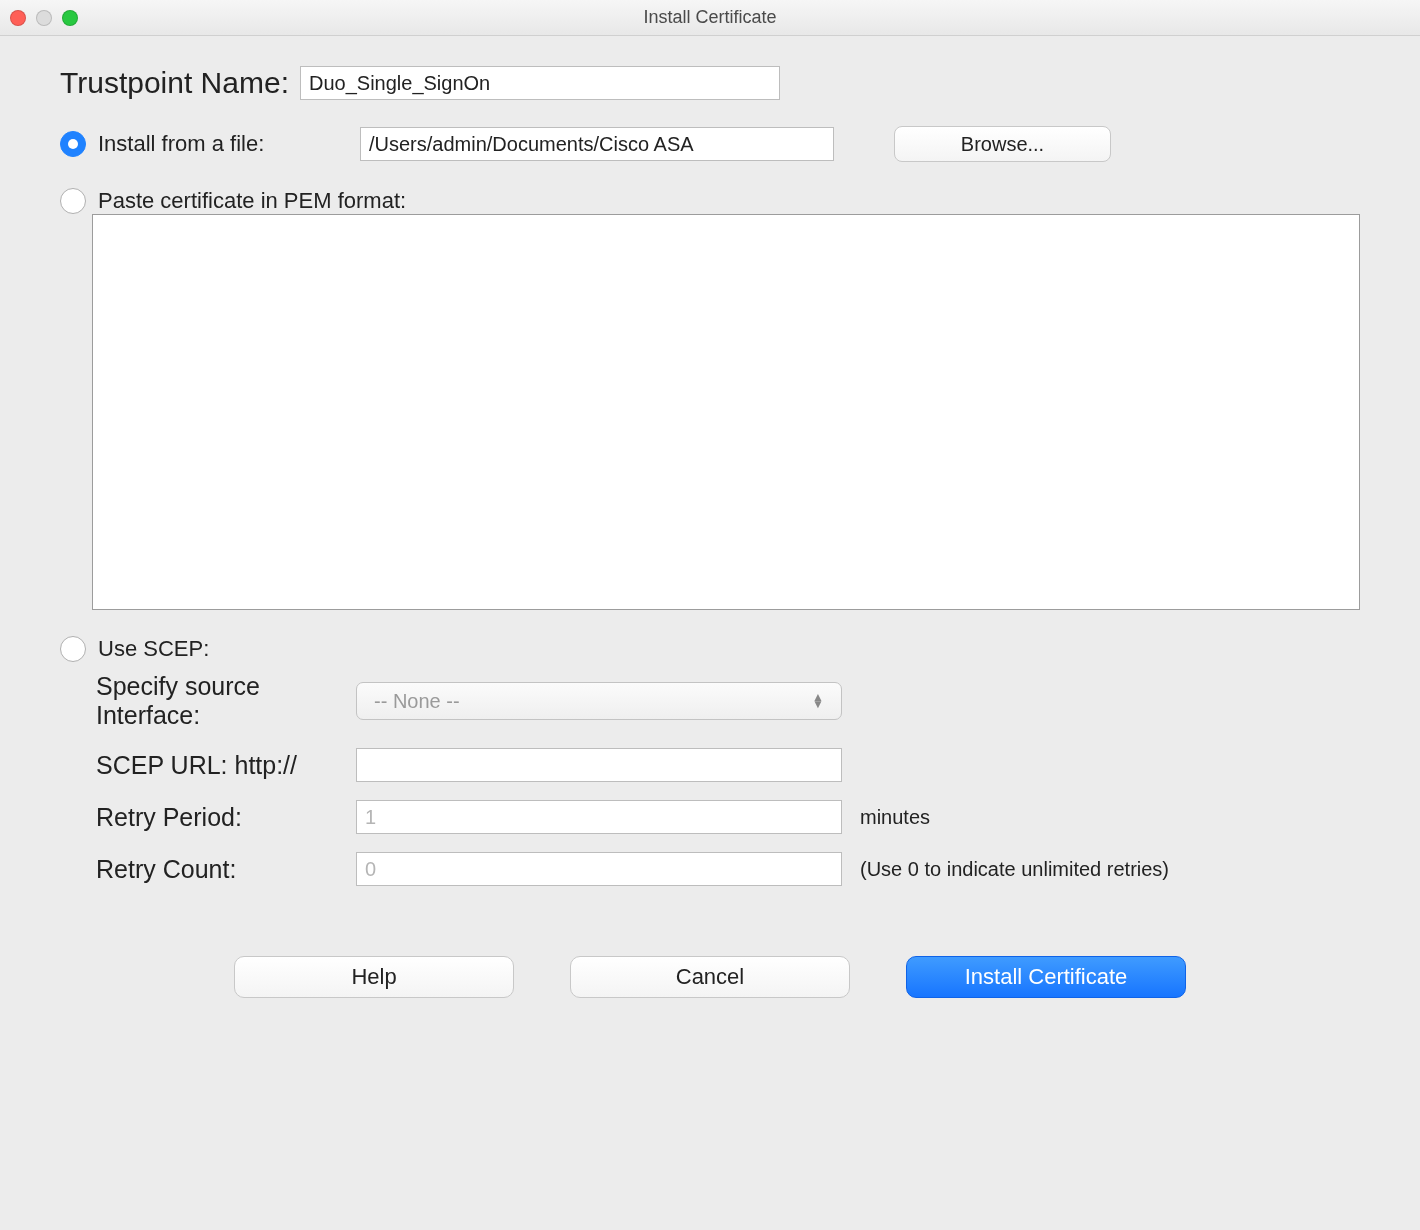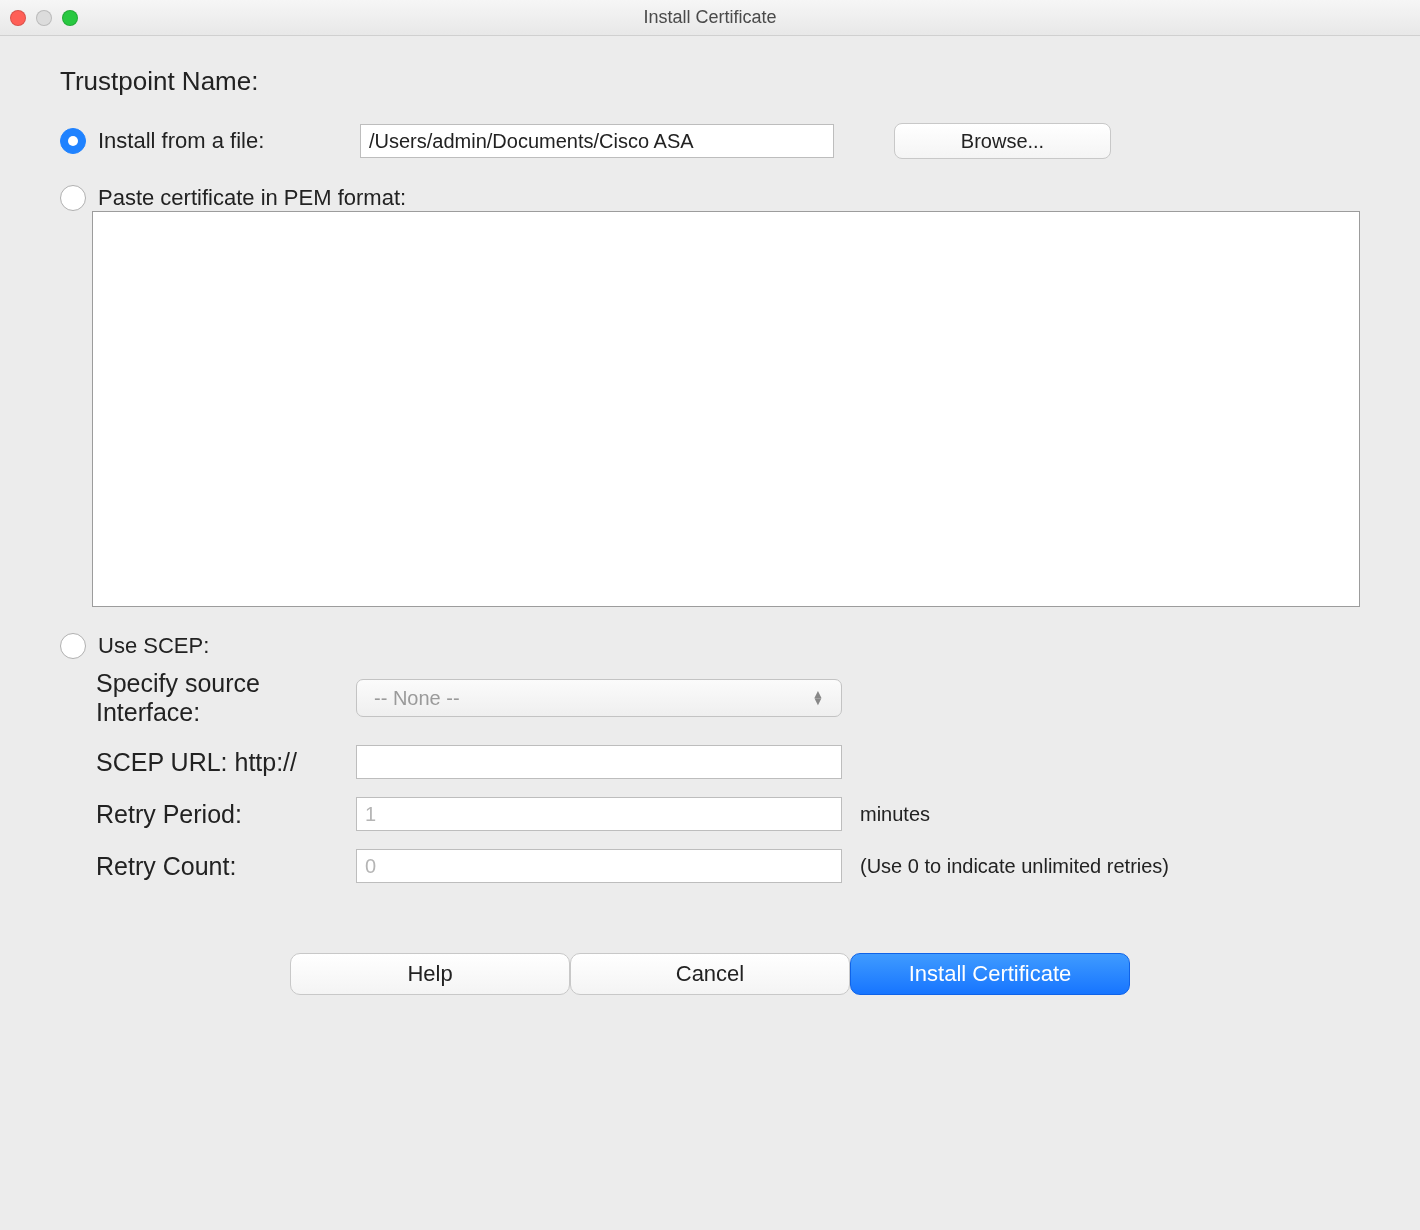--- a/index.html
+++ b/index.html
@@ -40,21 +40,21 @@
   .content {
     padding: 30px 60px 0 60px;
   }
   .row {
     display: flex;
     align-items: center;
     margin-bottom: 26px;
   }
   .label-col {
     width: 240px;
-    font-size: 26px;
+    font-size: 30px;
   }
   .radio-label-col {
     display: flex; align-items: center;
     width: 300px;
     font-size: 22px;
   }
   .radio {
     width: 26px; height: 26px;
     border-radius: 50%;
     background: #fff;
@@ -136,20 +136,21 @@
   .suffix {
     margin-left: 18px; font-size:20px;
   }
   .more-options-row{
     display:flex; justify-content:flex-end;
     padding-right:18px;
     margin-top: 64px;
   }
   .footer-buttons{
     display:flex; justify-content:center;
+    gap: 56px;
     margin-top: 70px;
   }
   .footer-buttons .btn{
     width: 280px; height:42px; font-size:22px;
     border-radius:10px;
   }
 </style>
 </head>
 <body>
 
@@ -159,20 +160,21 @@
     <div class="tl gray"></div>
     <div class="tl green"></div>
   </div>
   <div class="titlebar-title">Install Certificate</div>
 </div>
 
 <div class="content">
 
   <div class="row">
     <div class="label-col">Trustpoint Name:</div>
+    <input class="text-input" style="width: 480px;" value="Duo_Single_SignOn">
   </div>
 
   <div class="row">
     <div class="radio-label-col">
       <span class="radio selected"></span>
       <span>Install from a file:</span>
     </div>
     <input class="text-input" style="width: 474px;" value="/Users/admin/Documents/Cisco ASA">
     <div style="width:60px;"></div>
     <button class="btn" style="width:217px;">Browse...</button>

